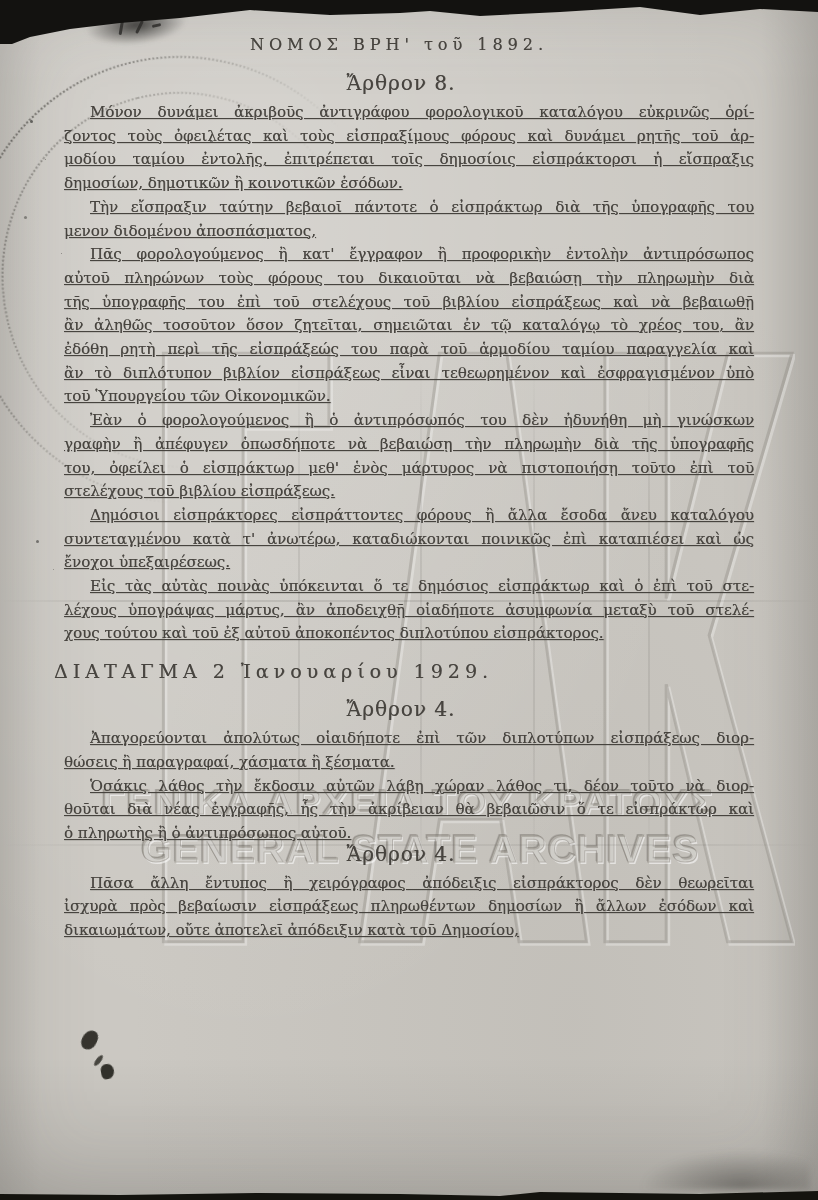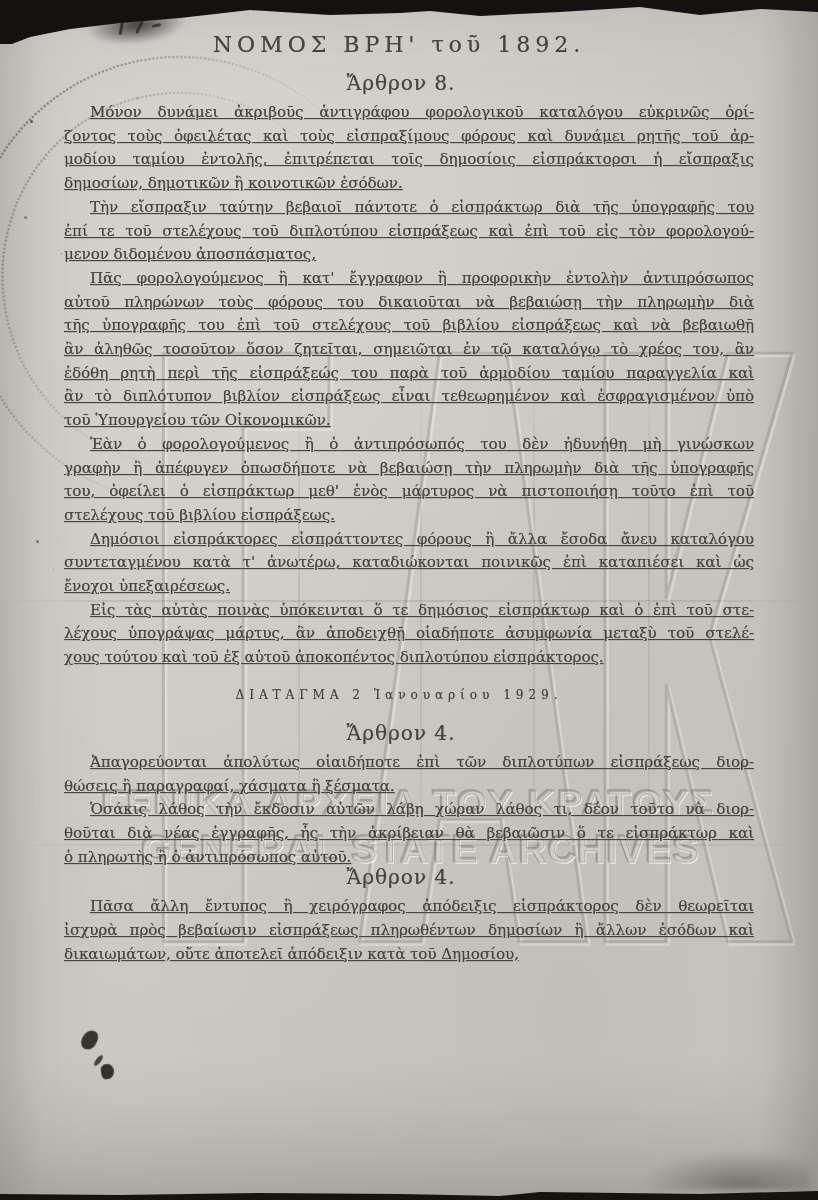--- a/index.html
+++ b/index.html
@@ -13,23 +13,23 @@
       linear-gradient(180deg, rgba(255,255,255,0.10), rgba(255,255,255,0) 7%, rgba(0,0,0,0) 88%, rgba(0,0,0,0.10));
     box-shadow: inset 0 0 90px rgba(95,92,86,0.30);
     font-family:"DejaVu Serif", serif;
   }
   
   .text-col{
     position:absolute;left:64px;top:0;width:690px;z-index:5;
     color:#47443f;font-size:15px;
     text-shadow:0.3px 0.3px 0.4px rgba(64,61,56,0.55);
   }
-  .text-col h1{font-size:22px;font-weight:normal;letter-spacing:5px;text-align:center;
+  .text-col h1{font-size:16px;font-weight:normal;letter-spacing:5px;text-align:center;
     margin:32px 0 0;line-height:26px;transform:translateX(-10px);}
-  .text-col h2{font-size:12px;font-weight:normal;letter-spacing:5px;text-align:center;
+  .text-col h2{font-size:19px;font-weight:normal;letter-spacing:5px;text-align:left;
     margin:12px 0 0;line-height:26px;transform:translateX(-10px);}
   .text-col h3{font-size:20px;font-weight:normal;letter-spacing:1px;text-align:center;
     margin:13px 0 0;line-height:24px;transform:translateX(-8px);}
   .text-col h3:last-of-type{margin-top:-4px;}
   .para{margin:0;}
   h3 + .para{margin-top:6px;}
   .line{line-height:23.7px;text-align:justify;text-align-last:justify;white-space:normal;text-decoration:underline;}
   .line.last{text-align-last:left;}
   .line.first{text-indent:26px;}
   
@@ -127,21 +127,20 @@
       <h1>ΝΟΜΟΣ ΒΡΗ' τοῦ 1892.</h1>
       <h3>Ἄρθρον 8.</h3>
       <div class="para">
         <div class="line first">Μόνον δυνάμει ἀκριβοῦς ἀντιγράφου φορολογικοῦ καταλόγου εὐκρινῶς ὁρί-</div>
         <div class="line">ζοντος τοὺς ὀφειλέτας καὶ τοὺς εἰσπραξίμους φόρους καὶ δυνάμει ρητῆς τοῦ ἁρ-</div>
         <div class="line">μοδίου ταμίου ἐντολῆς, ἐπιτρέπεται τοῖς δημοσίοις εἰσπράκτορσι ἡ εἴσπραξις</div>
         <div class="line last">δημοσίων, δημοτικῶν ἢ κοινοτικῶν ἐσόδων.</div>
       </div>
       <div class="para">
         <div class="line first">Τὴν εἴσπραξιν ταύτην βεβαιοῖ πάντοτε ὁ εἰσπράκτωρ διὰ τῆς ὑπογραφῆς του</div>
-        <div class="line">ἐπί τε τοῦ στελέχους τοῦ διπλοτύπου εἰσπράξεως καὶ ἐπὶ τοῦ εἰς τὸν φορολογού-</div>
         <div class="line last">μενον διδομένου ἀποσπάσματος,</div>
       </div>
       <div class="para">
         <div class="line first">Πᾶς φορολογούμενος ἢ κατ' ἔγγραφον ἢ προφορικὴν ἐντολὴν ἀντιπρόσωπος</div>
         <div class="line">αὐτοῦ πληρώνων τοὺς φόρους του δικαιοῦται νὰ βεβαιώσῃ τὴν πληρωμὴν διὰ</div>
         <div class="line">τῆς ὑπογραφῆς του ἐπὶ τοῦ στελέχους τοῦ βιβλίου εἰσπράξεως καὶ νὰ βεβαιωθῇ</div>
         <div class="line">ἂν ἀληθῶς τοσοῦτον ὅσον ζητεῖται, σημειῶται ἐν τῷ καταλόγῳ τὸ χρέος του, ἂν</div>
         <div class="line">ἐδόθη ρητὴ περὶ τῆς εἰσπράξεώς του παρὰ τοῦ ἁρμοδίου ταμίου παραγγελία καὶ</div>
         <div class="line">ἂν τὸ διπλότυπον βιβλίον εἰσπράξεως εἶναι τεθεωρημένον καὶ ἐσφραγισμένον ὑπὸ</div>
         <div class="line last">τοῦ Ὑπουργείου τῶν Οἰκονομικῶν.</div>

